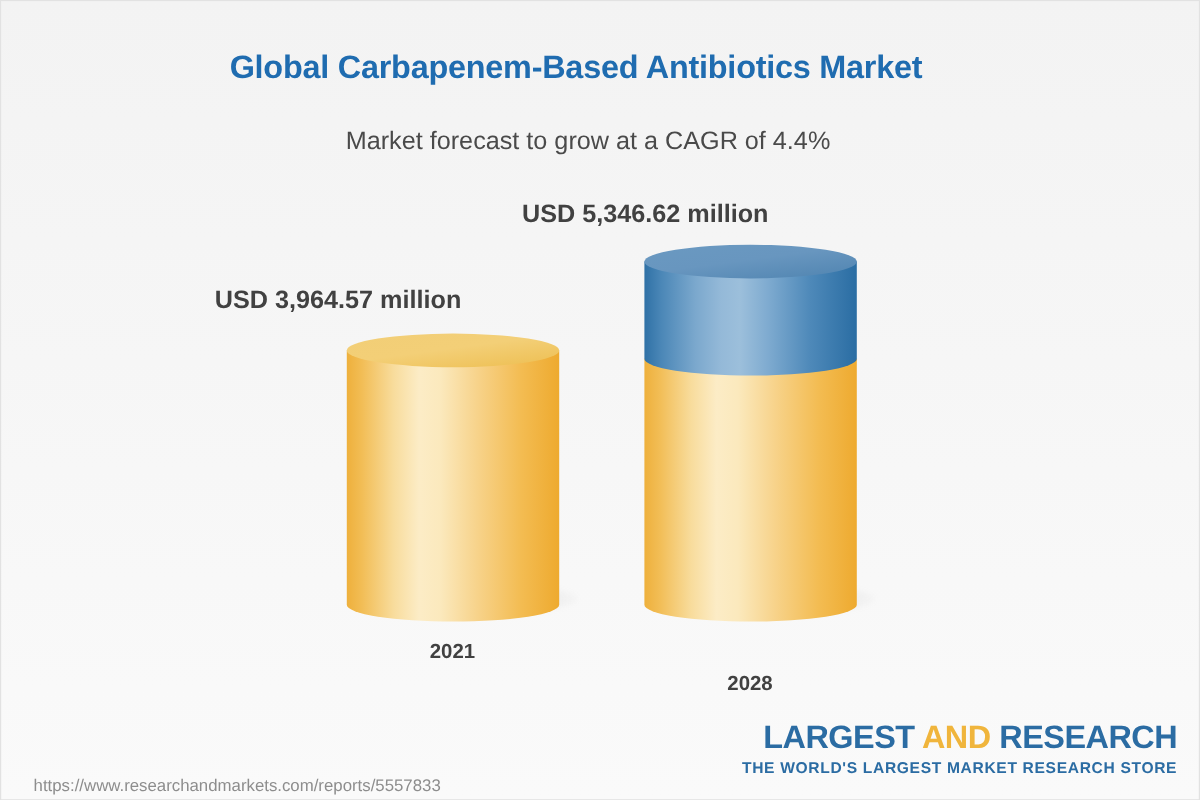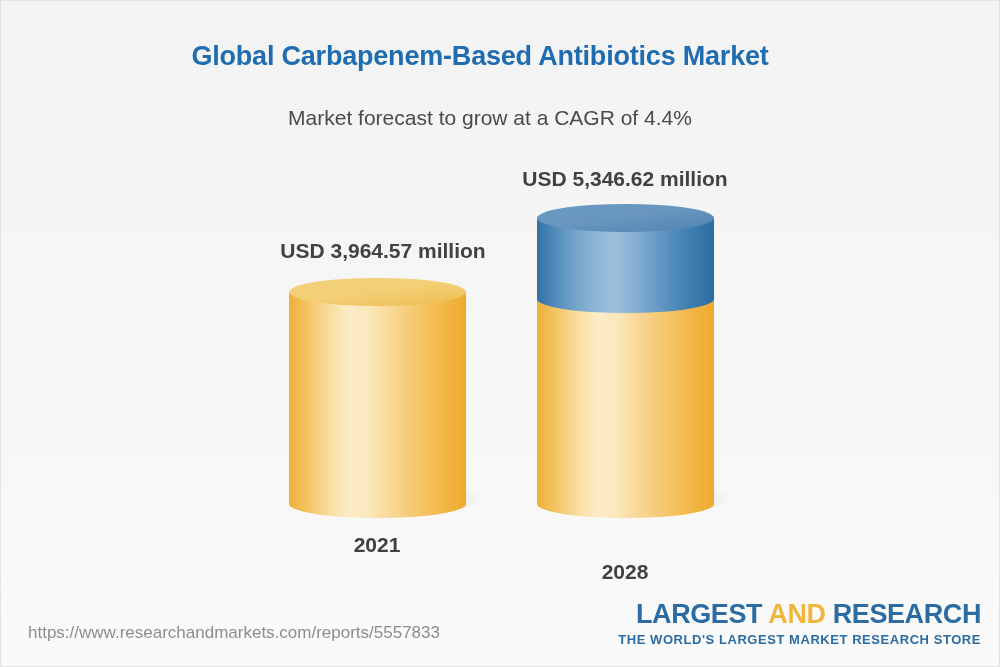--- a/index.html
+++ b/index.html
@@ -58,47 +58,46 @@
     width: 1000px;
     height: 600px;
   }
 
   .value-label {
     position: absolute;
     font-size: 21px;
     font-weight: bold;
     color: #414141;
     white-space: nowrap;
-    text-align: center;
   }
   .category-label {
     position: absolute;
-    font-size: 21px;
+    font-size: 17px;
     font-weight: bold;
     color: #414141;
     white-space: nowrap;
     text-align: center;
   }
 
   .cylinder {
     position: absolute;
   }
   .cyl-shadow {
     position: absolute;
     border-radius: 50%;
     background: radial-gradient(ellipse at center, rgba(140,140,140,0.22) 0%, rgba(150,150,150,0.10) 55%, rgba(160,160,160,0) 78%);
     filter: blur(2px);
   }
 
   
   #footer-url {
     position: absolute;
     left: 27px;
-    top: 622px;
-    font-size: 17px;
+    top: 645px;
+    font-size: 14px;
     color: #8d8d8d;
     white-space: nowrap;
   }
   #brand-logo {
     position: absolute;
     right: 18px;
     top: 600px;
     text-align: right;
   }
   #brand-name {
@@ -125,21 +124,21 @@
 </head>
 <body>
 
 <div id="chart-card">
 
   <div id="chart-title">Global Carbapenem-Based Antibiotics Market</div>
   <div id="chart-subtitle">Market forecast to grow at a CAGR of 4.4%</div>
 
   <div id="plot-area">
 
-    <div class="value-label" style="left:192px; top:238px; width:380px;">USD 3,964.57 million</div>
+    <div class="value-label" style="left:178px; top:238px; width:380px;">USD 3,964.57 million</div>
 
     <div class="value-label" style="left:434px; top:166px; width:380px;">USD 5,346.62 million</div>
 
     <div class="cylinder" style="left:288px; top:277px; width:177px; height:240px;">
       <div class="cyl-shadow" style="left:6px; top:206px; width:186px; height:30px;"></div>
       <svg width="177" height="240" viewBox="0 0 177 240" style="position:absolute; left:0; top:0; overflow:visible;">
         <defs>
           <linearGradient id="yellowBodyA" x1="0" y1="0" x2="1" y2="0">
             <stop offset="0%" stop-color="#eeb03c"></stop>
             <stop offset="7%" stop-color="#f2bd55"></stop>

